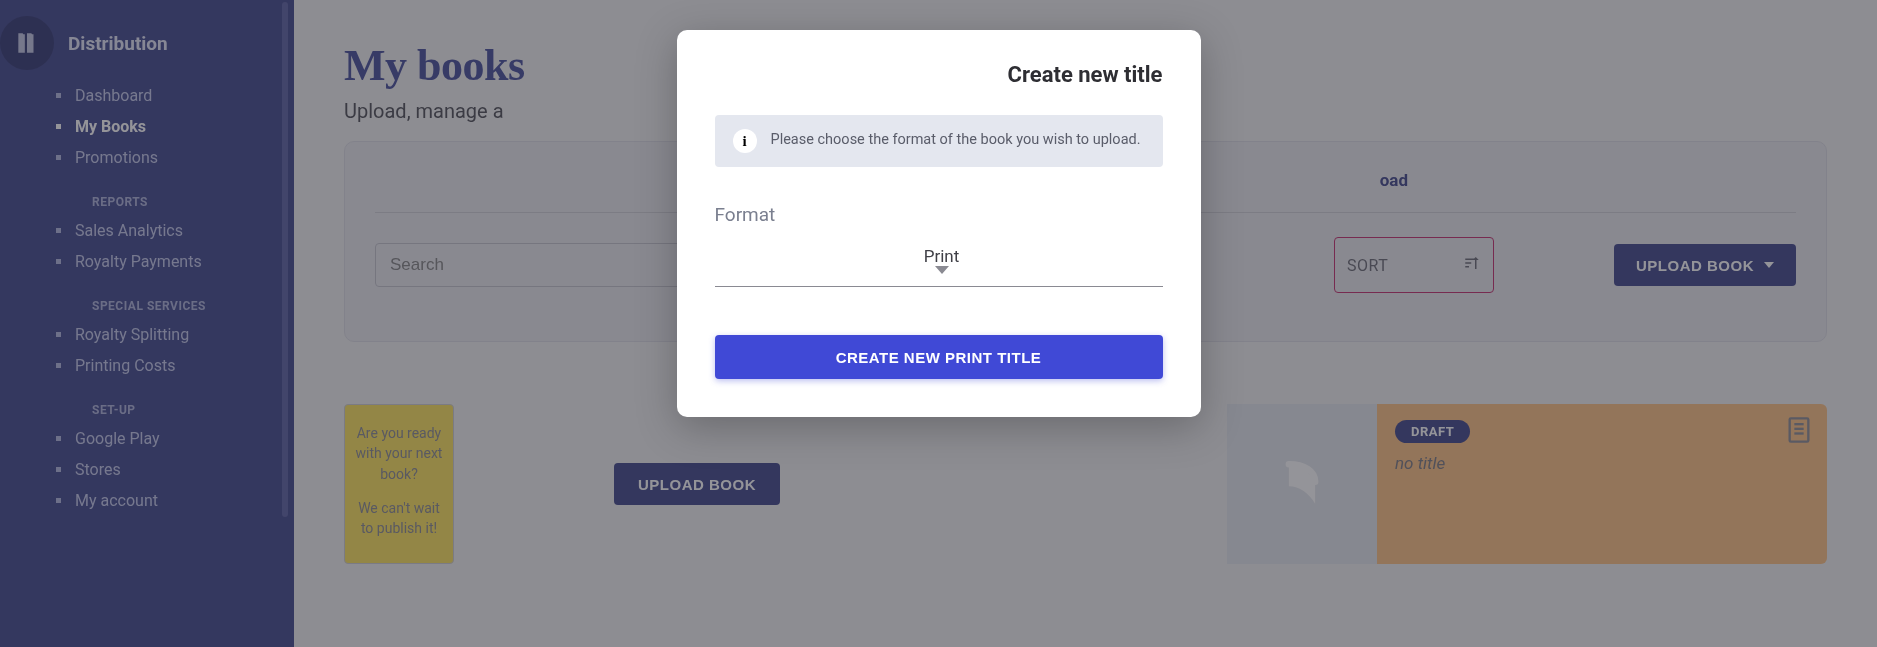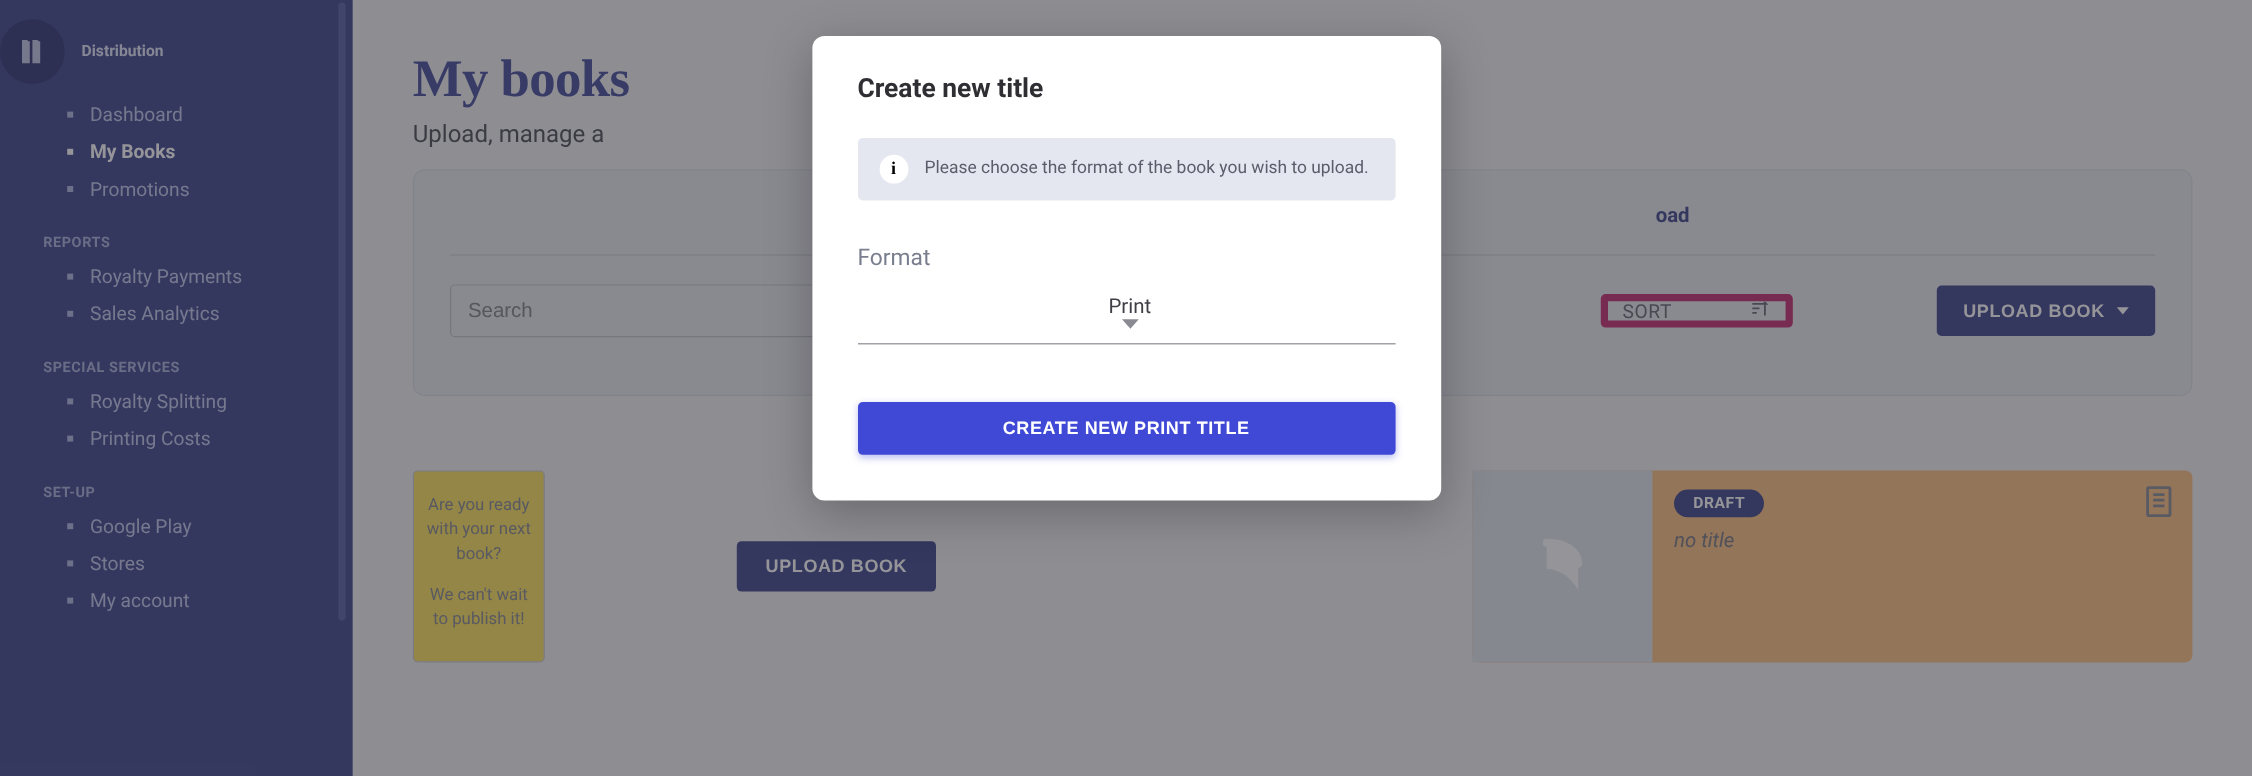--- a/index.html
+++ b/index.html
@@ -46,21 +46,21 @@
     background: #1c2362;
     display: flex;
     align-items: center;
     justify-content: center;
     margin-left: 0;
   }
   .sidebar-top .circle svg { width: 26px; height: 26px; fill: #cfd3ef; }
   .sidebar-top .title {
     color: #dfe2f5;
     font-weight: 700;
-    font-size: 13px;
+    font-size: 19px;
   }
   .nav {
     padding-left: 56px;
     padding-right: 18px;
   }
   .nav-item {
     display: flex;
     align-items: center;
     gap: 14px;
     padding: 6px 0;
@@ -70,21 +70,21 @@
     text-align: center;
   }
   .nav-item .bullet {
     width: 5px;
     height: 5px;
     background: #a9afdc;
   }
   .nav-item.active { color: #fff; font-weight: 700; }
   .nav-item.active .bullet { background: #fff; }
   .nav-section {
-    padding: 22px 0 6px 36px;
+    padding: 22px 0 6px 92px;
     color: #a3a9d4;
     font-size: 12px;
     font-weight: 700;
     letter-spacing: 0.5px;
   }
   
   .main {
     flex: 1;
     background: #efefef;
     padding: 40px 50px 0 50px;
@@ -133,22 +133,22 @@
     border: 1px solid #bdbdc6;
     border-radius: 4px;
     background: transparent;
     padding: 0 14px;
     font-size: 17px;
     color: #6b6b74;
   }
   .spacer-mid { flex: 1; }
   .sort {
     width: 160px;
-    height: 28px;
-    border: 6px solid #be185d;
+    height: 56px;
+    border: 1px solid #be185d;
     border-radius: 4px;
     display: flex;
     align-items: center;
     justify-content: space-between;
     padding: 0 12px;
     color: #5a5a64;
     font-size: 16px;
     letter-spacing: 0.5px;
     cursor: pointer;
   }
@@ -255,21 +255,21 @@
   }
   .modal {
     width: 524px;
     background: #fff;
     border-radius: 10px;
     box-shadow: 0 10px 40px rgba(0,0,0,0.25);
     padding: 32px 38px 38px 38px;
     height: fit-content;
   }
   .modal-title {
-    text-align: left;
+    text-align: right;
     font-size: 22px;
     font-weight: 700;
     color: #2e2e33;
     margin-bottom: 28px;
   }
   .info-box {
     background: #e4e7ef;
     border-radius: 4px;
     padding: 14px 18px;
     display: flex;
@@ -352,25 +352,25 @@
       <div class="nav-item">
         <span class="bullet"></span>
         <span>Promotions</span>
       </div>
     </div>
 
     <div class="nav-section">REPORTS</div>
     <div class="nav">
       <div class="nav-item">
         <span class="bullet"></span>
+        <span>Sales Analytics</span>
+      </div>
+      <div class="nav-item">
+        <span class="bullet"></span>
         <span>Royalty Payments</span>
-      </div>
-      <div class="nav-item">
-        <span class="bullet"></span>
-        <span>Sales Analytics</span>
       </div>
     </div>
 
     <div class="nav-section">SPECIAL SERVICES</div>
     <div class="nav">
       <div class="nav-item">
         <span class="bullet"></span>
         <span>Royalty Splitting</span>
       </div>
       <div class="nav-item">

